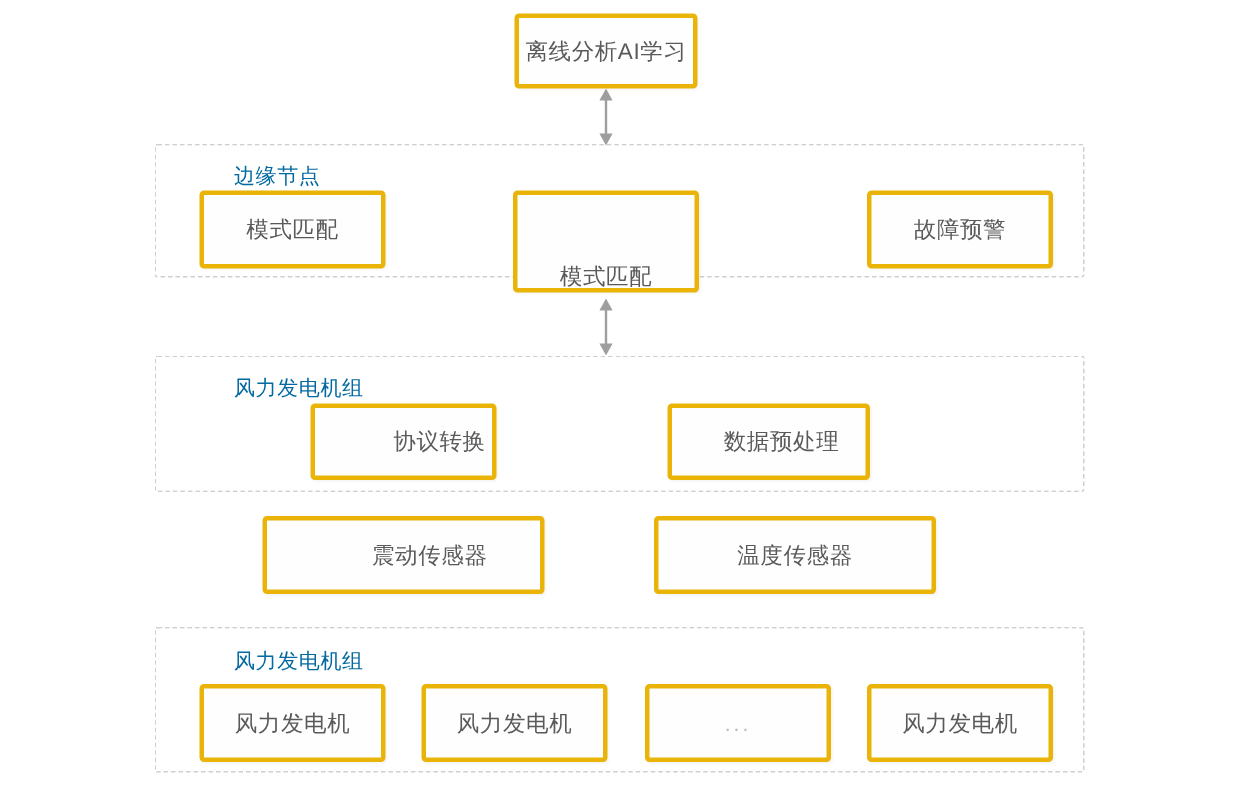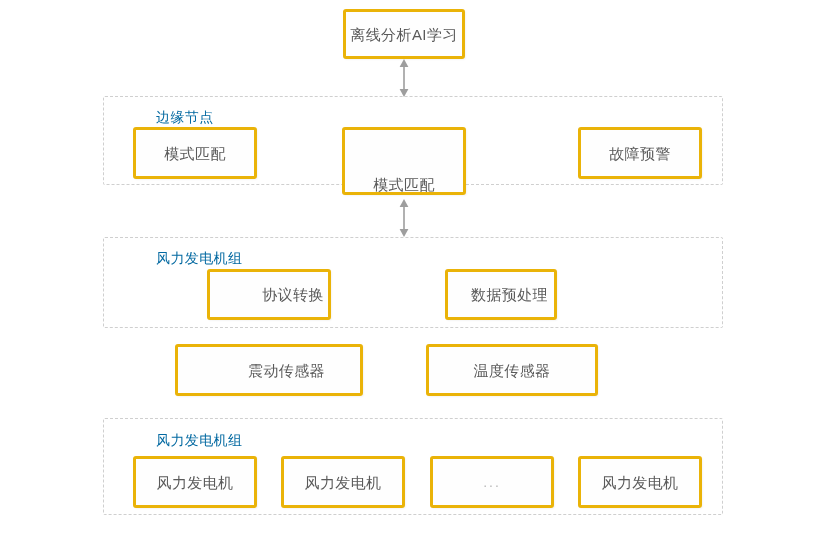--- a/index.html
+++ b/index.html
@@ -104,28 +104,28 @@
       <polygon points="8,38 3.6,30 12.4,30" fill="#9e9e9e"></polygon>
     </svg>
   </div>
 
   <div class="group" style="left:103px; top:237px; width:620px; height:91px;"></div>
   <div class="group-label" style="left:116px; top:251px;">风力发电机组</div>
 
   <div class="node" style="left:207px; top:269px; width:124px; height:51px;padding-left:48px;">
     <span>协议转换</span>
   </div>
-  <div class="node" style="left:445px; top:269px; width:112px; height:51px;padding-left:17px;">
+  <div class="node" style="left:445px; top:269px; width:135px; height:51px;padding-left:17px;">
     <span>数据预处理</span>
   </div>
 
   <div class="node" style="left:175px; top:344px; width:188px; height:52px;padding-left:35px;">
     <span>震动传感器</span>
   </div>
-  <div class="node" style="left:426px; top:344px; width:172px; height:52px;">
+  <div class="node" style="left:436px; top:344px; width:188px; height:52px;">
     <span>温度传感器</span>
   </div>
 
   <div class="group" style="left:103px; top:418px; width:620px; height:97px;"></div>
   <div class="group-label" style="left:116px; top:433px;">风力发电机组</div>
 
   <div class="node" style="left:133px; top:456px; width:124px; height:52px;">
     <span>风力发电机</span>
   </div>
   <div class="node" style="left:281px; top:456px; width:124px; height:52px;">

